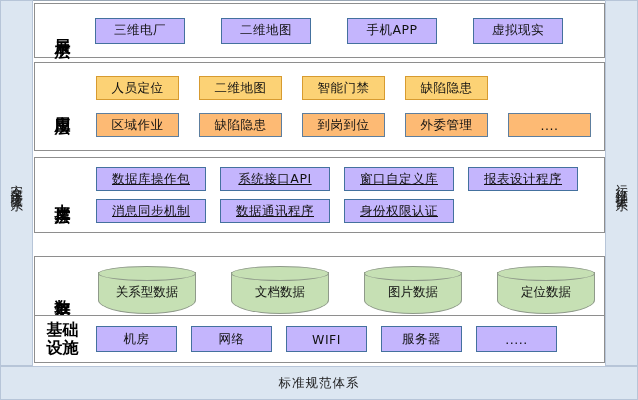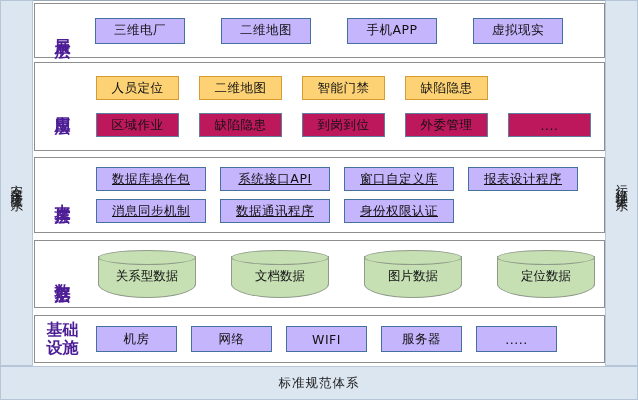--- a/index.html
+++ b/index.html
@@ -85,21 +85,21 @@
     background: #ffffff;
     display: flex;
     align-items: stretch;
   }
   .layer-title {
     width: 55px;
     flex: 0 0 55px;
     display: flex;
     align-items: center;
     justify-content: center;
-    color: #4c1d95;
+    color: #000000;
   }
   .layer-title .vtext {
     writing-mode: vertical-rl;
     text-orientation: upright;
     font-size: 16px;
     font-weight: bold;
     letter-spacing: 3px;
     line-height: 1;
     white-space: nowrap;
   }
@@ -138,21 +138,21 @@
   }
   .node.blue {
     background: #c4b5fd;
     border: 1px solid #44719e;
   }
   .node.orange {
     background: #fcd275;
     border: 1px solid #d79b30;
   }
   .node.green {
-    background: #be185d;
+    background: #fdba74;
     border: 1px solid #5d7e9e;
   }
 
   
   .cylinder {
     position: relative;
     box-sizing: border-box;
     display: flex;
     align-items: center;
     justify-content: center;
@@ -186,21 +186,21 @@
     font-size: 12.5px;
     color: #111111;
     white-space: nowrap;
     margin-top: 5px;
   }
 
   
   #layer-presentation { top: 3px;   height: 55px; }
   #layer-application  { top: 62px;  height: 89px; }
   #layer-support      { top: 157px; height: 76px; }
-  #layer-data         { top: 240px; height: 68px; }
+  #layer-data         { top: 256px; height: 68px; }
   #layer-infra        { top: 315px; height: 48px; }
 
   
   #layer-presentation .node { width: 90px; height: 26px; }
   #layer-presentation .row  { gap: 36px; padding-left: 5px; }
 
   
   #layer-application .node { width: 83px; height: 24px; }
   #layer-application .row  { gap: 20px; padding-left: 6px; }
   #layer-application .row.first { margin-bottom: 13px; }

